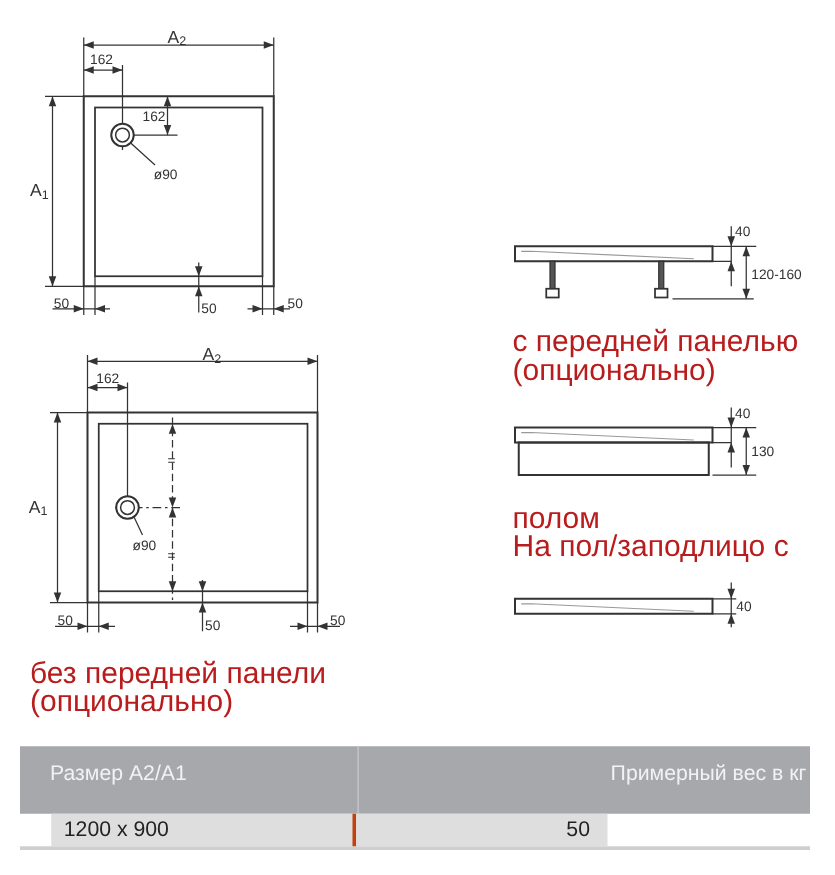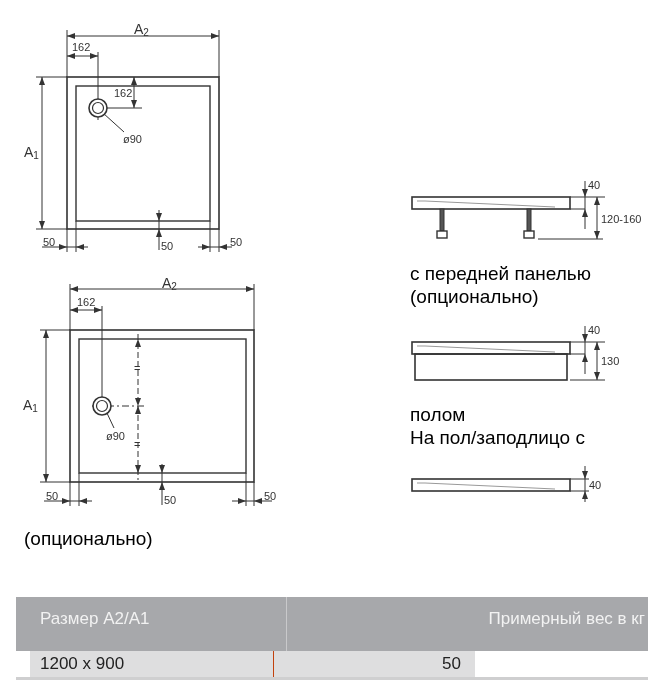--- a/index.html
+++ b/index.html
@@ -1,28 +1,28 @@
 <!DOCTYPE html>
 <html><head>
 <meta charset="utf-8">
 <style>
   html, body { margin:0; padding:0; background:#ffffff; }
   body { width:668px; height:700px; position:relative; overflow:hidden;
          font-family:"Liberation Sans", sans-serif; color:#222; }
   .abs { position:absolute; }
   svg text { font-family:"Liberation Sans", sans-serif; fill:#333; }
-  .caption { position:absolute; font-size:19px; line-height:23px; color:#000000; }
+  .caption { position:absolute; font-size:24px; line-height:23px; color:#b91c1c; }
   .table { position:absolute; left:16px; top:597px; width:632px; }
   .thead { display:flex; height:54px; background:#a7a8ab; }
   .th { color:#f2f2f2; font-size:17px; padding-top:12px; box-sizing:border-box; }
   .th-size { width:271px; padding-left:24px; border-right:1px solid #c9c9cb; }
   .th-weight { flex:1; text-align:right; padding-right:3px; }
   .trow { display:flex; height:26px; position:relative; }
   .td { font-size:17px; line-height:26px; color:#222; box-sizing:border-box; }
-  .td-size { margin-left:14px; width:244px; background:#dededf; padding-left:10px; border-right:1px solid #c2410c; }
+  .td-size { margin-left:25px; width:244px; background:#dededf; padding-left:10px; border-right:3px solid #c2410c; }
   .td-weight { width:201px; background:#dededf; text-align:right; padding-right:14px; }
   .tfoot-line { height:3px; background:#cfcfd0; }
 </style>
 </head>
 <body>
 
 <svg class="abs" style="left:0;top:0" width="260" height="260" viewBox="0 0 260 260">
   <g stroke="#333" fill="none" stroke-width="1">
 
     <rect x="67" y="77" width="152" height="152" stroke-width="1.6"></rect>
@@ -215,20 +215,21 @@
     <line x1="180" y1="4" x2="180" y2="40"></line>
   </g>
   <g fill="#333">
     <path d="M180 17 l-3 -8 h6 z"></path>
       <path d="M180 29 l-3 8 h6 z"></path>
   </g>
   <text x="184" y="27" font-size="11">40</text>
 </svg>
 
 <div class="caption" style="left:24px;top:527px">
+  <div>без передней панели</div>
   <div>(опционально)</div>
 </div>
 
 <div class="table">
   <div class="thead">
     <div class="th th-size">Размер A2/A1</div>
     <div class="th th-weight">Примерный вес в кг</div>
   </div>
   <div class="trow">
     <div class="td td-size">1200 x 900</div>

